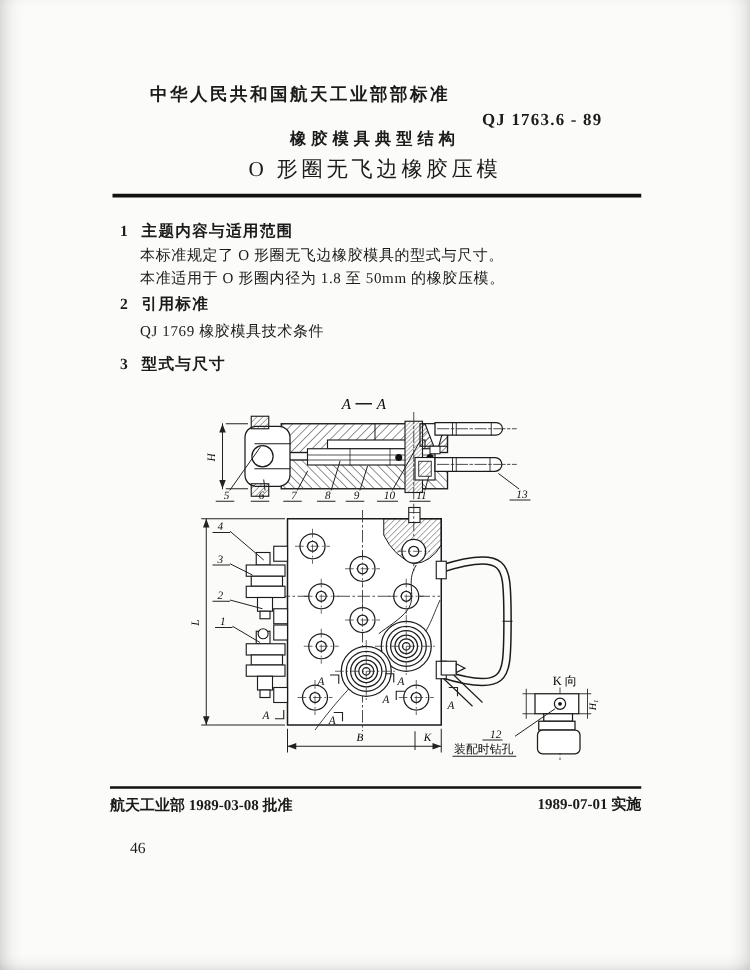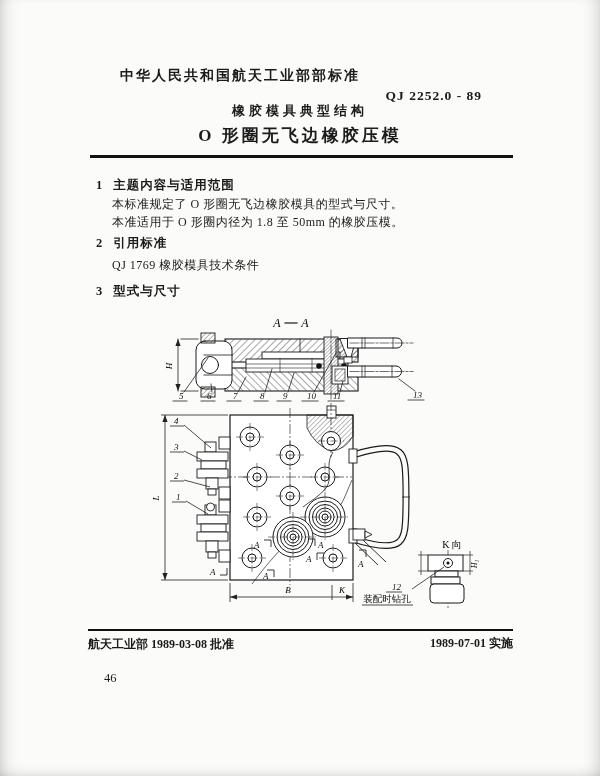--- a/index.html
+++ b/index.html
@@ -3,38 +3,38 @@
 <meta charset="utf-8">
 <style>
   html,body{margin:0;padding:0;}
   body{width:600px;height:776px;background:#e9e9e6;font-family:"Liberation Serif","DejaVu Serif",serif;}
   .page{position:relative;width:600px;height:776px;background:#fbfbf9;color:#1b1b1b;overflow:hidden;
         box-shadow:inset 14px 0 18px -14px rgba(0,0,0,.25), inset -14px 0 18px -14px rgba(0,0,0,.22), inset 0 -10px 14px -10px rgba(0,0,0,.15);}
   .abs{position:absolute;white-space:nowrap;}
   .ministry{top:67px;left:0;width:480px;text-align:center;font-size:14px;font-weight:bold;letter-spacing:2px;}
   .stdno{top:88px;right:118px;font-size:13.5px;font-weight:bold;letter-spacing:1px;}
   .title1{top:102px;left:0;width:600px;text-align:center;font-size:13px;font-weight:bold;letter-spacing:4px;}
-  .title2{top:124px;left:0;width:600px;text-align:center;font-size:17px;font-weight:bold;letter-spacing:3px;}
+  .title2{top:124px;left:0;width:600px;text-align:center;font-size:17px;font-weight:normal;letter-spacing:3px;}
   .rule1{top:155px;left:90px;width:423px;height:2.5px;background:#111;}
   .rule2{top:629px;left:88px;width:425px;height:2px;background:#111;}
   .sechead{left:96px;font-size:12.5px;font-weight:bold;letter-spacing:1px;}
   .secnum{display:inline-block;margin-right:10px;}
   .para{left:112px;font-size:12px;letter-spacing:.5px;}
   .approval{top:636px;left:88px;font-size:12px;font-weight:bold;text-align:center;}
   .impl{top:635px;right:87px;font-size:12px;font-weight:bold;}
   .pageno{top:671px;left:104px;font-size:12.5px;}
   svg text{font-family:"Liberation Serif","DejaVu Serif",serif;}
 </style>
 </head>
 <body>
 
 <div class="page">
 
   <div class="abs ministry">中华人民共和国航天工业部部标准</div>
-  <div class="abs stdno">QJ 2252.0 - 89</div>
+  <div class="abs stdno">QJ 1763.6 - 89</div>
   <div class="abs title1">橡胶模具典型结构</div>
   <div class="abs title2">O 形圈无飞边橡胶压模</div>
   <div class="abs rule1"></div>
 
   <div class="abs sechead" style="top:177px">
     <span class="secnum">1</span><span>主题内容与适用范围</span>
   </div>
   <div class="abs para" style="top:196px">本标准规定了 O 形圈无飞边橡胶模具的型式与尺寸。</div>
   <div class="abs para" style="top:214px">本准适用于 O 形圈内径为 1.8 至 50mm 的橡胶压模。</div>
 

